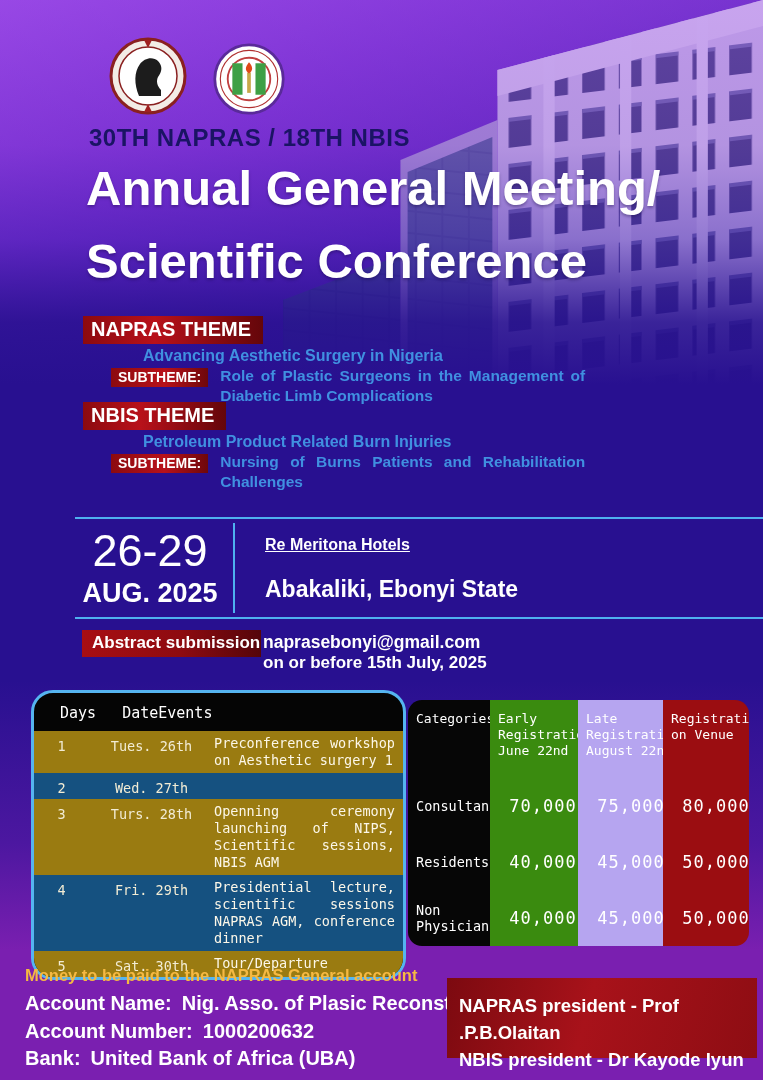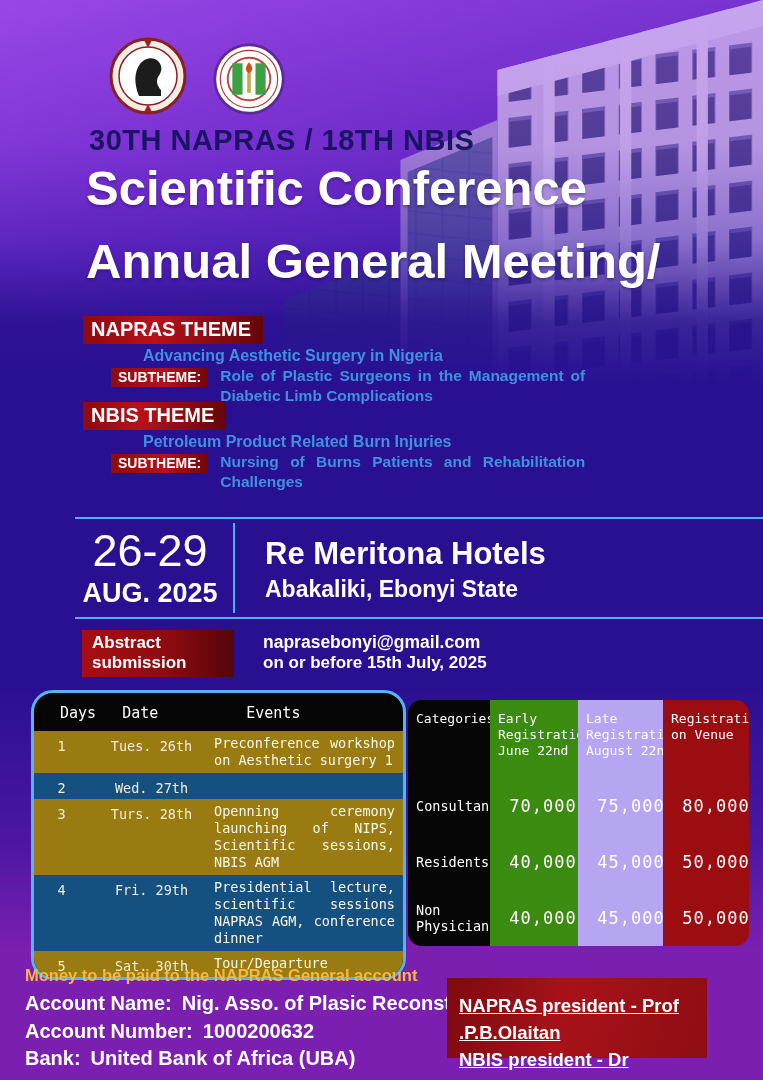--- a/index.html
+++ b/index.html
@@ -13,21 +13,21 @@
   .hero { position:absolute; top:0; left:0; width:763px; height:520px;
     background:linear-gradient(150deg,#9b49e6 0%,#7a30d2 28%,#4c1db0 62%,#281090 88%); }
   .building { position:absolute; right:0; top:0; width:480px; height:520px; }
   .hero-overlay { position:absolute; inset:0;
     background:linear-gradient(180deg,
       rgba(148,70,228,.42) 0%, rgba(118,48,208,.40) 28%,
       rgba(70,28,178,.55) 46%, rgba(40,16,144,.90) 62%, rgba(40,16,144,1) 74%); }
   .logo { position:absolute; }
   .logo-napras { left:108px; top:34px; width:80px; height:84px; }
   .logo-nbis  { left:212px; top:42px; width:74px; height:74px; }
-  .edition { position:absolute; left:89px; top:124px; font-size:29px; font-weight:bold;
+  .edition { position:absolute; left:89px; top:124px; font-size:24px; font-weight:bold;
     color:#1a1464; letter-spacing:.5px; }
   .main-title { position:absolute; left:86px; top:152px; font-size:49px; font-weight:bold;
     color:#ffffff; line-height:73px; text-shadow:0 2px 3px rgba(20,10,60,.35); }
   
   .theme-block { position:absolute; left:83px; width:505px; z-index:3; }
   .tb1 { top:316px; } .tb2 { top:402px; }
   .theme-badge { display:inline-block; padding:2px 12px 3px 8px; font-size:20px; font-weight:bold;
     color:#fff; background:linear-gradient(90deg,#8c0a0f,#b8111a 40%,#64060a); }
   .theme-title { margin:3px 0 1px 60px; font-size:16px; font-weight:bold; color:#4090e0; }
   .subtheme-row { display:flex; margin-left:28px; align-items:flex-start; }
@@ -36,34 +36,34 @@
   .subtheme-text { margin-left:12px; width:365px; font-size:15.5px; font-weight:bold;
     color:#4090e0; line-height:20px; text-align:justify; }
   
   .band-line { position:absolute; left:75px; right:0; height:2px; background:#4fb0f0; z-index:3; }
   .bl-top { top:517px; } .bl-bottom { top:617px; }
   .band-divider { position:absolute; left:233px; top:523px; width:2px; height:90px; background:#4fb0f0; z-index:3; }
   .date-range { position:absolute; left:75px; top:525px; width:150px; text-align:center;
     font-size:45px; font-weight:normal; color:#fff; z-index:3; }
   .date-month { position:absolute; left:70px; top:578px; width:160px; text-align:center;
     font-size:27px; font-weight:bold; color:#fff; z-index:3; }
-  .venue-name { position:absolute; left:265px; top:536px; font-size:31px; font-weight:bold; color:#fff; z-index:3; }
+  .venue-name { position:absolute; left:265px; top:536px; font-size:16px; font-weight:bold; color:#fff; z-index:3;text-decoration:underline; }
   .venue-loc  { position:absolute; left:265px; top:576px; font-size:23px; font-weight:bold; color:#fff; z-index:3; }
   
-  .abstract-badge { position:absolute; left:82px; top:630px; width:152px; padding:3px 0 4px 10px;
+  .abstract-badge { position:absolute; left:82px; top:630px; width:179px; padding:3px 0 4px 10px;
     font-size:17px; font-weight:bold; color:#fff;
     background:linear-gradient(90deg,#a80e13,#8e0b10 55%,#55050a); z-index:3; }
   .abstract-email { position:absolute; left:263px; top:632px; font-size:17.5px; font-weight:bold; color:#fff; z-index:3; }
   .abstract-deadline { position:absolute; left:263px; top:653px; font-size:17px; font-weight:bold; color:#fff; z-index:3; }
   
   .schedule { position:absolute; left:31px; top:690px; width:375px; z-index:3;
     background:#050505; border:3px solid #55b4f0; border-radius:22px; overflow:hidden;
     font-family:"DejaVu Sans Mono", monospace; }
   .sched-header { display:flex; color:#fff; font-size:15px; padding:11px 0 9px 0; }
-  .sh-days { margin-left:26px; } .sh-date { margin-left:26px; } .sh-events { margin-left:88px; }
+  .sh-days { margin-left:26px; } .sh-date { margin-left:26px; } .sh-events { }
   .sched-row { display:grid; grid-template-columns:55px 125px 1fr; padding:3px 0; }
   .row-gold { background:#9a7b11; } .row-blue { background:#155180; }
   .sr-day { text-align:center; padding-top:4px; font-size:13.5px; color:#f2ecd4; }
   .sr-date { text-align:center; padding-top:4px; font-size:13.5px; color:#f2ecd4; }
   .sr-event { font-size:13.5px; color:#fcf7e8; line-height:17px; padding:1px 8px 1px 0; text-align:justify; }
   .sched-row:last-child .sr-event { text-align:left; }
   
   .registration { position:absolute; left:408px; top:700px; width:341px; height:246px; z-index:3;
     display:grid; grid-template-columns:82px 88px 85px 86px;
     border-radius:14px; overflow:hidden; font-family:"DejaVu Sans Mono", monospace; }
@@ -71,23 +71,23 @@
   .col-black { background:#060606; } .col-green { background:#3a8b0f; }
   .col-lav { background:#b6a5f0; } .col-red { background:#9b0d11; }
   .reg-header { padding:11px 4px 0 8px; font-size:13px; color:#fff; line-height:16px; white-space:pre-line; }
   .reg-cat { padding-left:8px; font-size:13.5px; color:#fff; align-self:center; white-space:pre-line; line-height:16px; }
   .reg-val { align-self:center; text-align:center; font-size:17px; color:#fff; letter-spacing:1px; }
   
   .payment { position:absolute; left:25px; top:966px; z-index:3; }
   .pay-heading { font-size:16.5px; font-weight:bold; color:#f5b942; margin-bottom:5px; }
   .pay-line { font-size:20px; font-weight:bold; color:#fff; line-height:27.5px; }
   .pay-label { margin-right:10px; }
-  .presidents { position:absolute; left:447px; top:978px; width:260px; height:80px; z-index:3;
+  .presidents { position:absolute; left:447px; top:978px; width:310px; height:80px; z-index:3;
     background:linear-gradient(105deg,#7c0a10 0%,#a8121a 45%,#8e0d13 100%);
-    color:#fff; font-weight:bold; font-size:18.5px; line-height:27px; padding:14px 10px 0 12px;text-decoration:underline; }
+    color:#fff; font-weight:bold; font-size:18.5px; line-height:27px; padding:14px 10px 0 12px; }
 </style>
 </head>
 <body>
 
 <div class="poster">
 
   <div class="hero">
     <svg class="building" viewBox="0 0 470 520" preserveAspectRatio="none">
       <defs>
         <pattern id="pw1" width="36" height="46" patternUnits="userSpaceOnUse" patternTransform="skewY(-7)">
@@ -124,22 +124,22 @@
       <circle cx="40" cy="40" r="31" fill="#ffffff" stroke="#b03030" stroke-width="1.2"></circle>
       <circle cx="40" cy="40" r="23" fill="#ffffff" stroke="#c04040" stroke-width="2"></circle>
       <rect x="22" y="23" width="11" height="34" fill="#3ea045"></rect>
       <rect x="47" y="23" width="11" height="34" fill="#3ea045"></rect>
       <rect x="38" y="33" width="4" height="22" fill="#c9a84a"></rect>
       <path d="M40 22 C36 27 35 31 40 34 C45 31 44 26 40 22 Z" fill="#e04818"></path>
     </svg>
 
     <div class="edition">30TH NAPRAS / 18TH NBIS</div>
     <div class="main-title">
+      <div>Annual General Meeting/</div>
       <div>Scientific Conference</div>
-      <div>Annual General Meeting/</div>
     </div>
   </div>
 
   <div class="theme-block tb1">
     <span class="theme-badge">NAPRAS THEME</span>
     <div class="theme-title">Advancing Aesthetic Surgery in Nigeria</div>
     <div class="subtheme-row">
       <span class="subtheme-badge">SUBTHEME:</span>
       <div class="subtheme-text">Role of Plastic Surgeons in the Management of Diabetic Limb Complications</div>
     </div>

